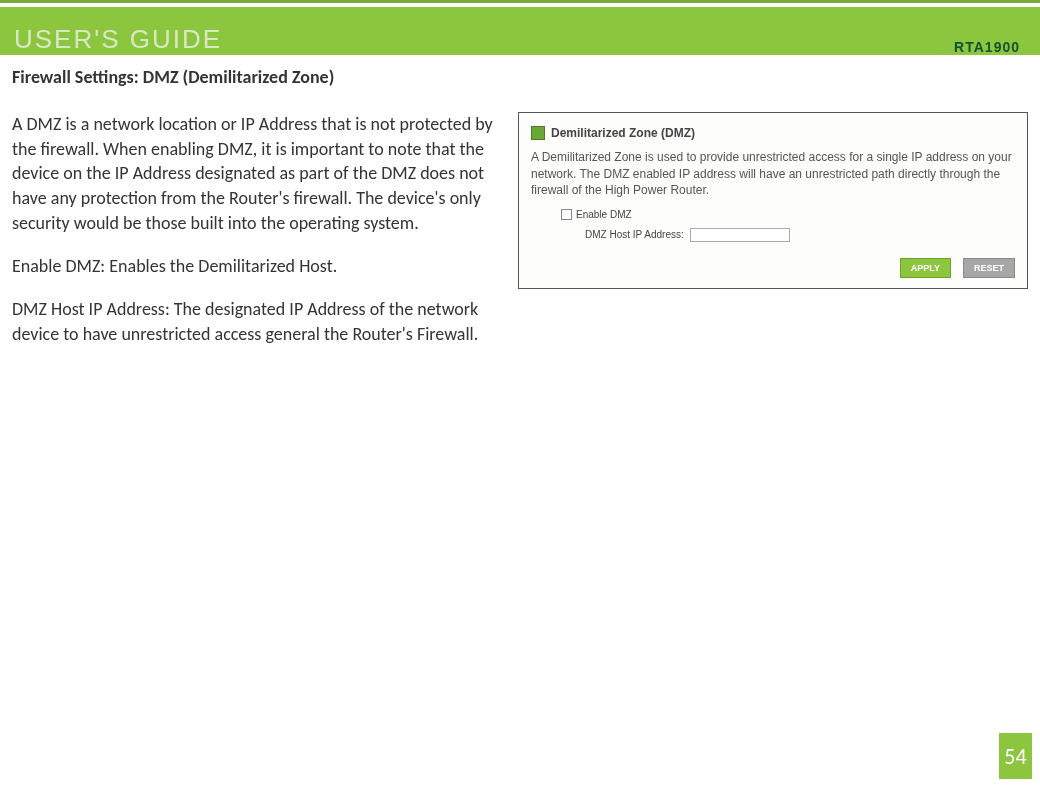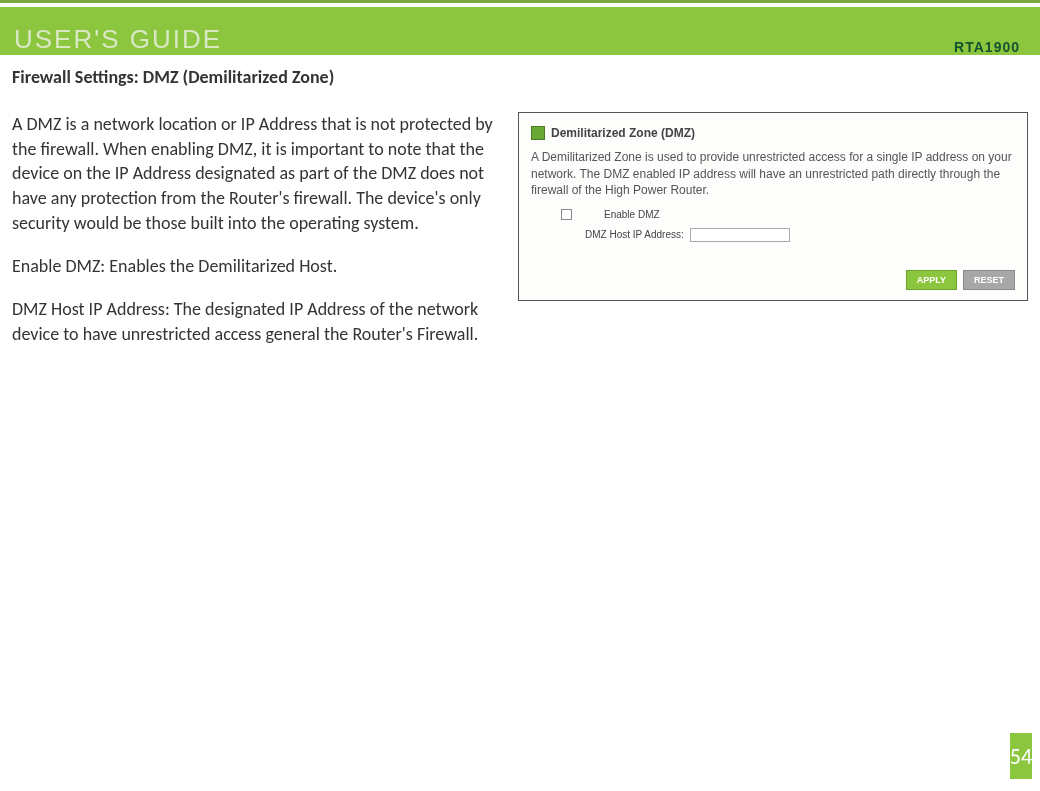--- a/index.html
+++ b/index.html
@@ -89,21 +89,20 @@
   }
   .panel-form {
     margin-left: 30px;
     font-size: 10px;
     color: #444;
   }
   .enable-row {
     display: flex;
     align-items: center;
     margin-bottom: 6px;
-    gap: 28px;
   }
   .chk {
     width: 11px; height: 11px;
     border: 1px solid #888;
     background: #fff;
     margin-right: 4px;
   }
   .ip-row {
     display: flex;
     align-items: center;
@@ -111,22 +110,22 @@
   }
   .ip-row-label { margin-right: 6px; }
   .ip-field {
     width: 100px; height: 14px;
     border: 1px solid #aaa;
     background: #fff;
   }
   .panel-buttons {
     display: flex;
     justify-content: flex-end;
-    gap: 6px;
-    margin-top: 28px;
+    gap: 12px;
+    margin-top: 16px;
   }
   .btn-apply {
     background: #8cc63f;
     color: #fff;
     font-size: 9px;
     padding: 3px 10px;
     border: 1px solid #6ea030;
     font-weight: bold;
   }
   .btn-reset {
@@ -139,21 +138,21 @@
   }
   .para {
     margin-bottom: 18px;
   }
   .def-row { margin-bottom: 18px; }
   .def-label { font-weight: normal; }
   .page-number-box {
     position: absolute;
     right: 8px;
     bottom: 12px;
-    width: 22px;
+    width: 33px;
     height: 46px;
     background: #8cc63f;
     display: flex;
     align-items: center;
     justify-content: center;
     color: #fff;
     font-size: 22px;
   }
 </style>
 </head>

